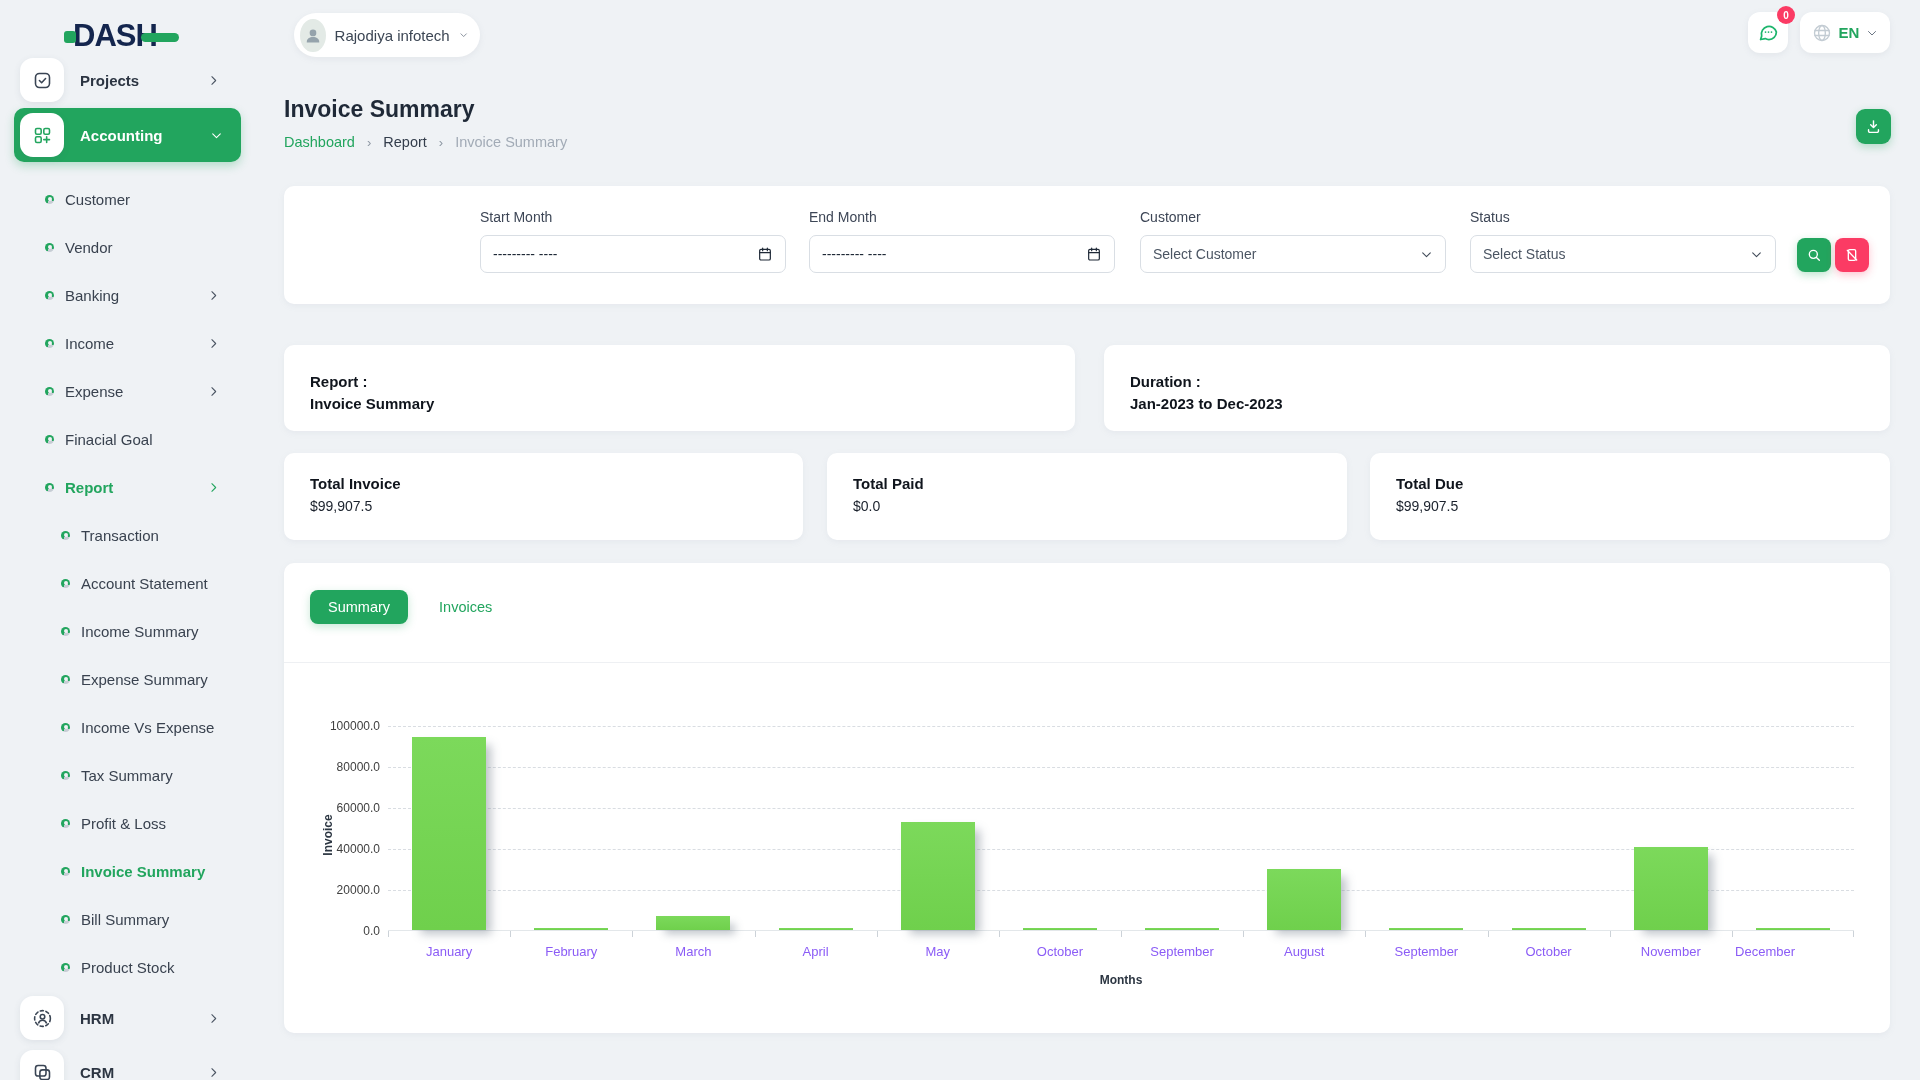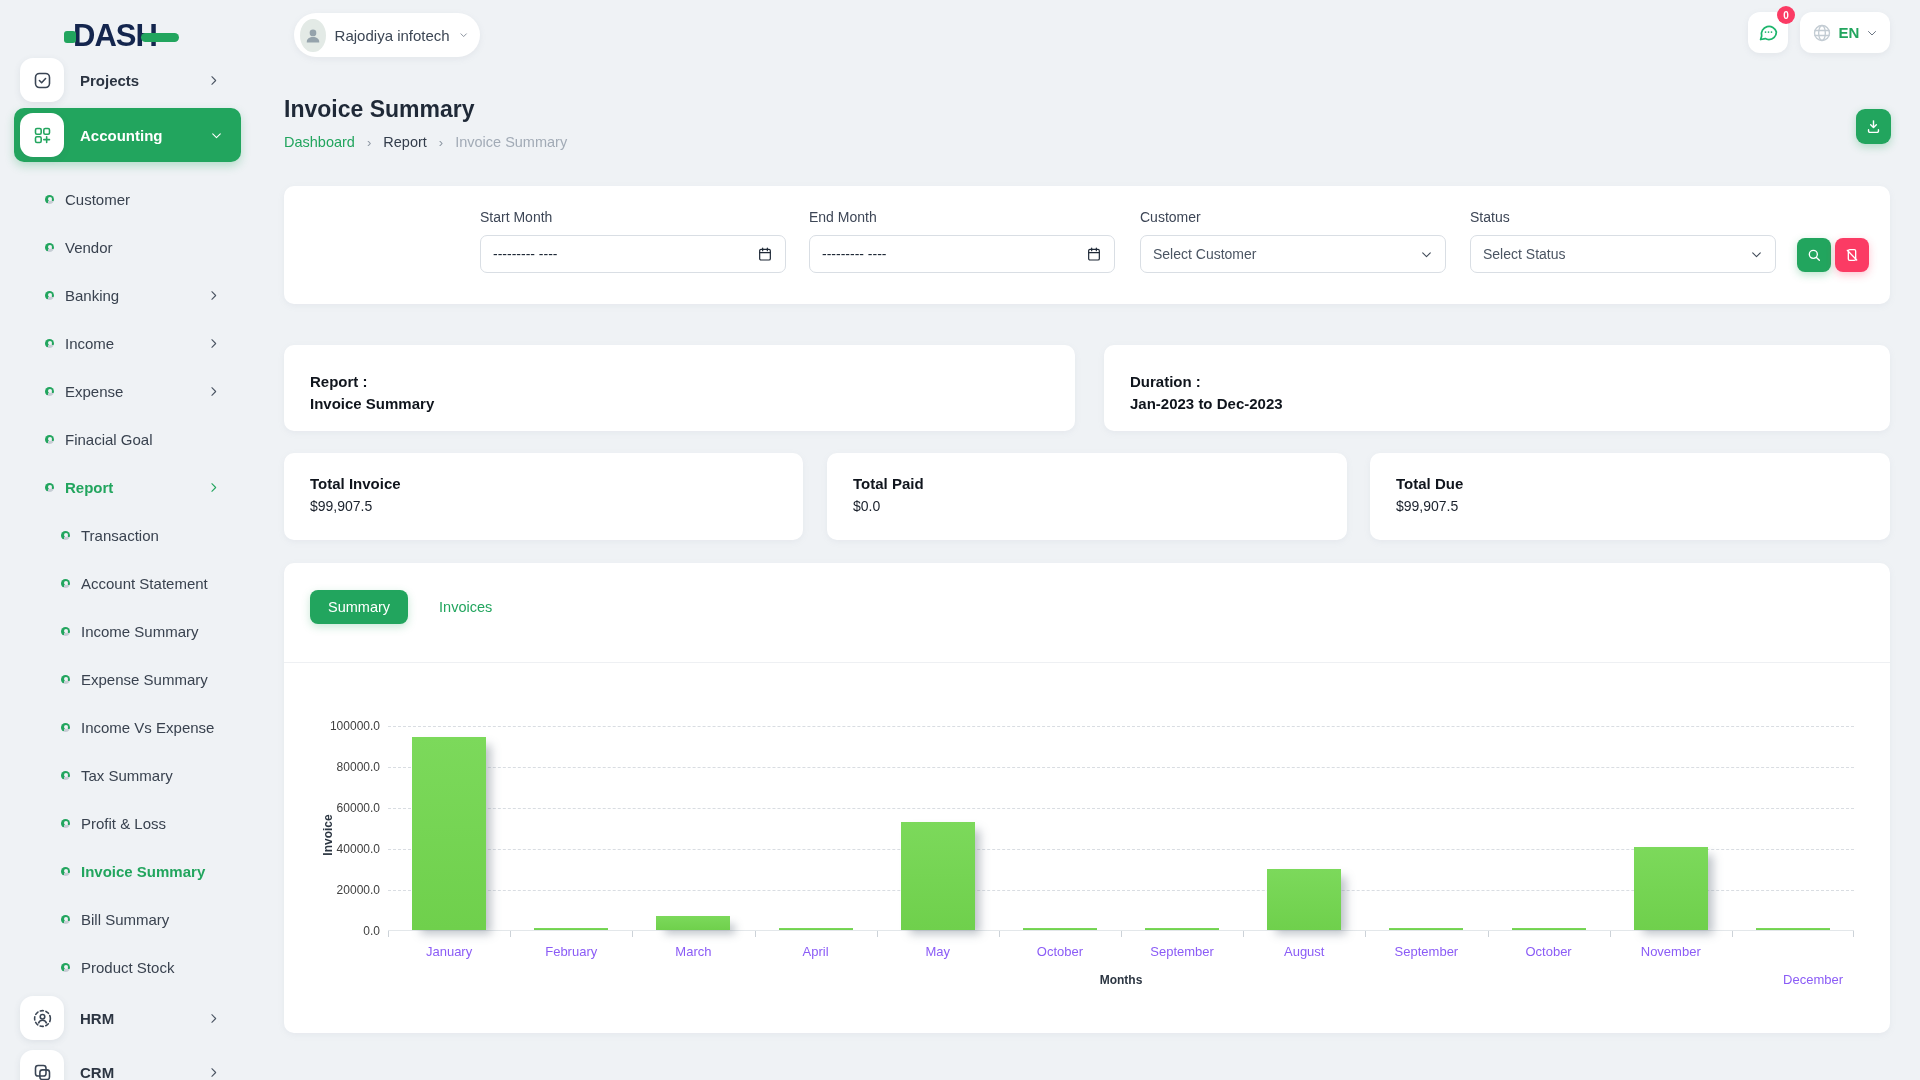--- a/index.html
+++ b/index.html
@@ -465,18 +465,18 @@
         <div class="xlabel" style="left: 226.167px; width: 122.167px;">February</div>
         <div class="xlabel" style="left: 348.333px; width: 122.167px;">March</div>
         <div class="xlabel" style="left: 470.5px; width: 122.167px;">April</div>
         <div class="xlabel" style="left: 592.667px; width: 122.167px;">May</div>
         <div class="xlabel" style="left: 714.833px; width: 122.167px;">October</div>
         <div class="xlabel" style="left: 837px; width: 122.167px;">September</div>
         <div class="xlabel" style="left: 959.167px; width: 122.167px;">August</div>
         <div class="xlabel" style="left: 1081.33px; width: 122.167px;">September</div>
         <div class="xlabel" style="left: 1203.5px; width: 122.167px;">October</div>
         <div class="xlabel" style="left: 1325.67px; width: 122.167px;">November</div>
-        <div class="xlabel" style="left: 1468px; width: 122.167px; margin-top: 28px;">December</div>
+        <div class="xlabel" style="left: 1420px; width: 122.167px;">December</div>
       </div>
     <div class="x-title" style="left:104px;width:1466px">Months</div>
   </section>
 
 </div>
 
 </body></html>

